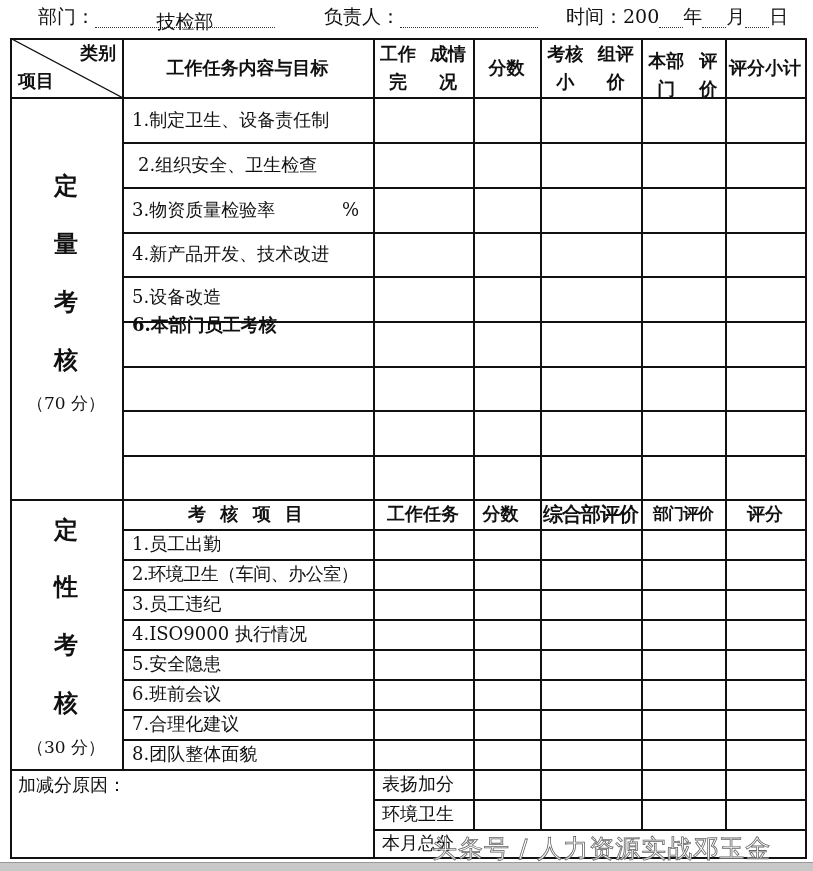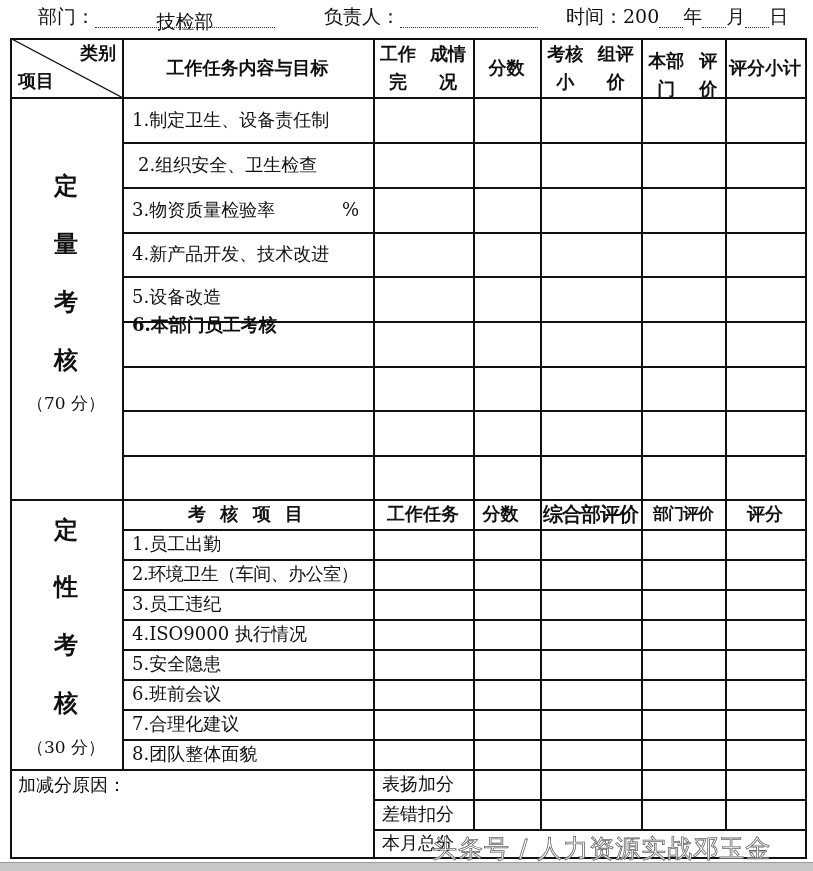--- a/index.html
+++ b/index.html
@@ -139,18 +139,18 @@
 <div class="cell task" style="left:122px; top:589px; width:251px; height:30px;">3.员工违纪</div>
 <div class="cell task" style="left:122px; top:619px; width:251px; height:30px;">4.ISO9000 执行情况</div>
 <div class="cell task" style="left:122px; top:649px; width:251px; height:30px;">5.安全隐患</div>
 <div class="cell task" style="left:122px; top:679px; width:251px; height:30px;">6.班前会议</div>
 <div class="cell task" style="left:122px; top:709px; width:251px; height:30px;">7.合理化建议</div>
 <div class="cell task" style="left:122px; top:739px; width:251px; height:30px;">8.团队整体面貌</div>
 
 <div class="cell" style="left:18px; top:771px; width:340px; height:28px;">加减分原因：</div>
 <div class="cell" style="left:12px; top:800px; width:360px; height:56px;"></div>
 <div class="cell" style="left:382px; top:769px; width:91px; height:30px;">表扬加分</div>
-<div class="cell" style="left:382px; top:799px; width:91px; height:30px;">差错扣分</div>
+<div class="cell" style="left:382px; top:799px; width:91px; height:30px;">环境卫生</div>
 <div class="cell" style="left:382px; top:829px; width:91px; height:28px;">本月总分</div>
 
 <div class="wm">头条号 / 人力资源实战邓玉金</div>
 
 <div class="bottom-bar"></div>
 
 </body></html>

